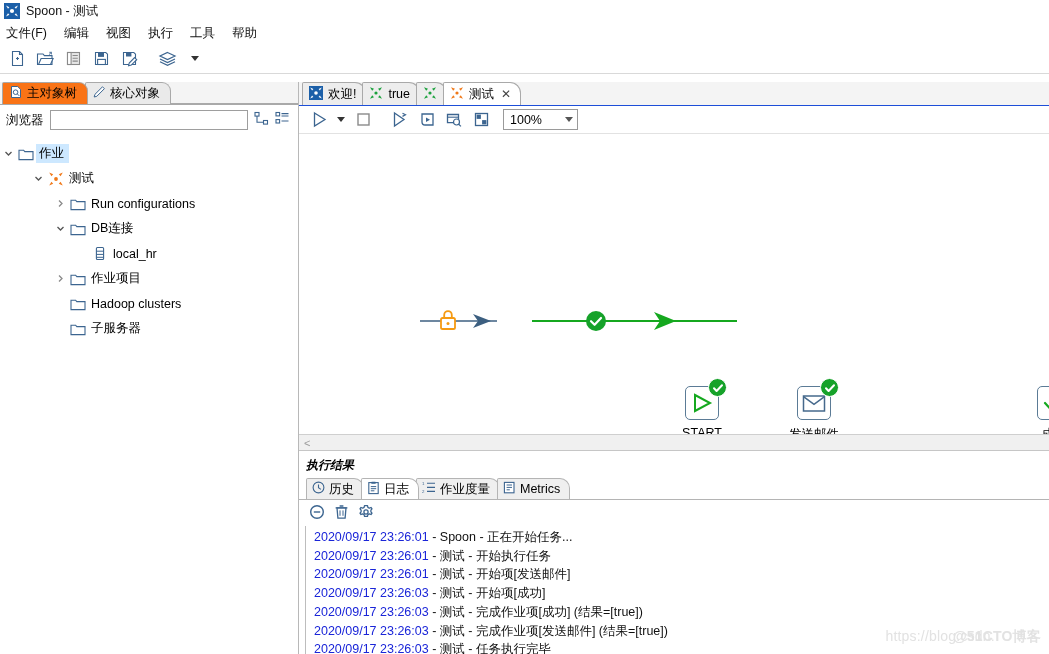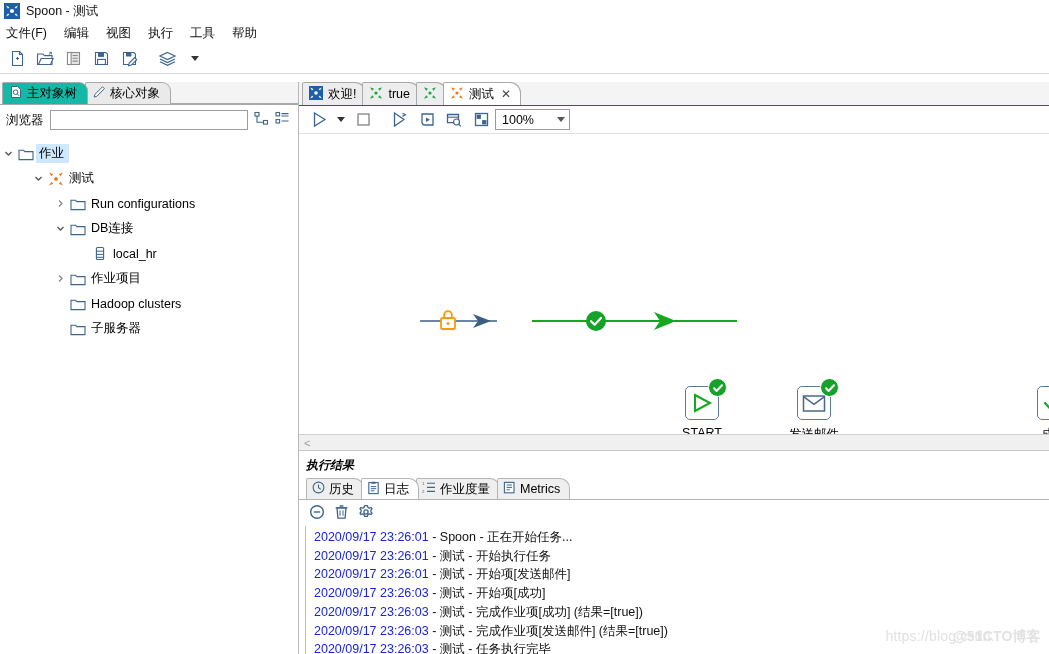--- a/index.html
+++ b/index.html
@@ -65,21 +65,21 @@
     border-bottom: 1px solid #a9a9a9; background: #f4f4f4;
     padding-left: 2px;
   }
   .lp-tab {
     height: 22px; display: flex; align-items: center; gap: 4px;
     padding: 0 10px 0 6px; font-size: 12.5px;
     border: 1px solid #a9a9a9; border-bottom: none;
     border-radius: 2px 9px 0 0; background: #eaeaea;
     margin-right: -3px; position: relative; cursor: default;
   }
-  .lp-tab.active { background: #14b8a6; z-index: 2; }
+  .lp-tab.active { background: #f97316; z-index: 2; }
   .lp-tab-rest {
     flex: 1; height: 22px; border-bottom: 1px solid #a9a9a9;
   }
   .lp-search {
     height: 30px; display: flex; align-items: center; gap: 6px;
     padding: 0 6px;
   }
   .lp-search-label { font-size: 12.5px; white-space: nowrap; }
   .lp-search-input {
     flex: 1; height: 20px; border: 1px solid #9e9e9e; background: #fff;
@@ -130,21 +130,21 @@
     padding-left: 7px; background: #ffffff;
     border-bottom: 1px solid #e2e2e2;
   }
   .ct-btn {
     width: 26px; height: 24px; display: flex;
     align-items: center; justify-content: center; cursor: default;
   }
   .ct-caret { width: 16px; display: flex; align-items: center; justify-content: center; }
   .ct-sep { width: 9px; }
   .zoom-combo {
-    width: 75px; height: 21px;
+    margin-left: 8px; width: 75px; height: 21px;
     border: 1px solid #9a9a9a; background: #fff;
     display: flex; align-items: center; justify-content: space-between;
     padding: 0 4px 0 6px; font-size: 12.5px; cursor: default; text-align: center;
   }
   .chev {
     width: 0; height: 0; border-left: 4px solid transparent;
     border-right: 4px solid transparent; border-top: 5px solid #555;
   }
 
   .canvas-wrap {

